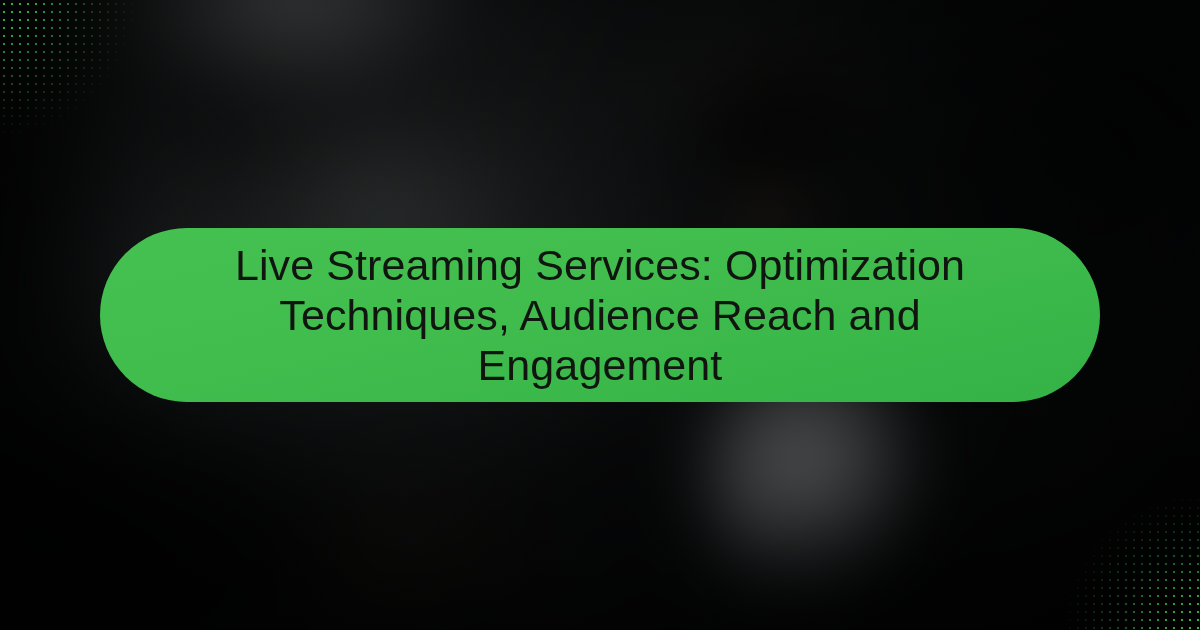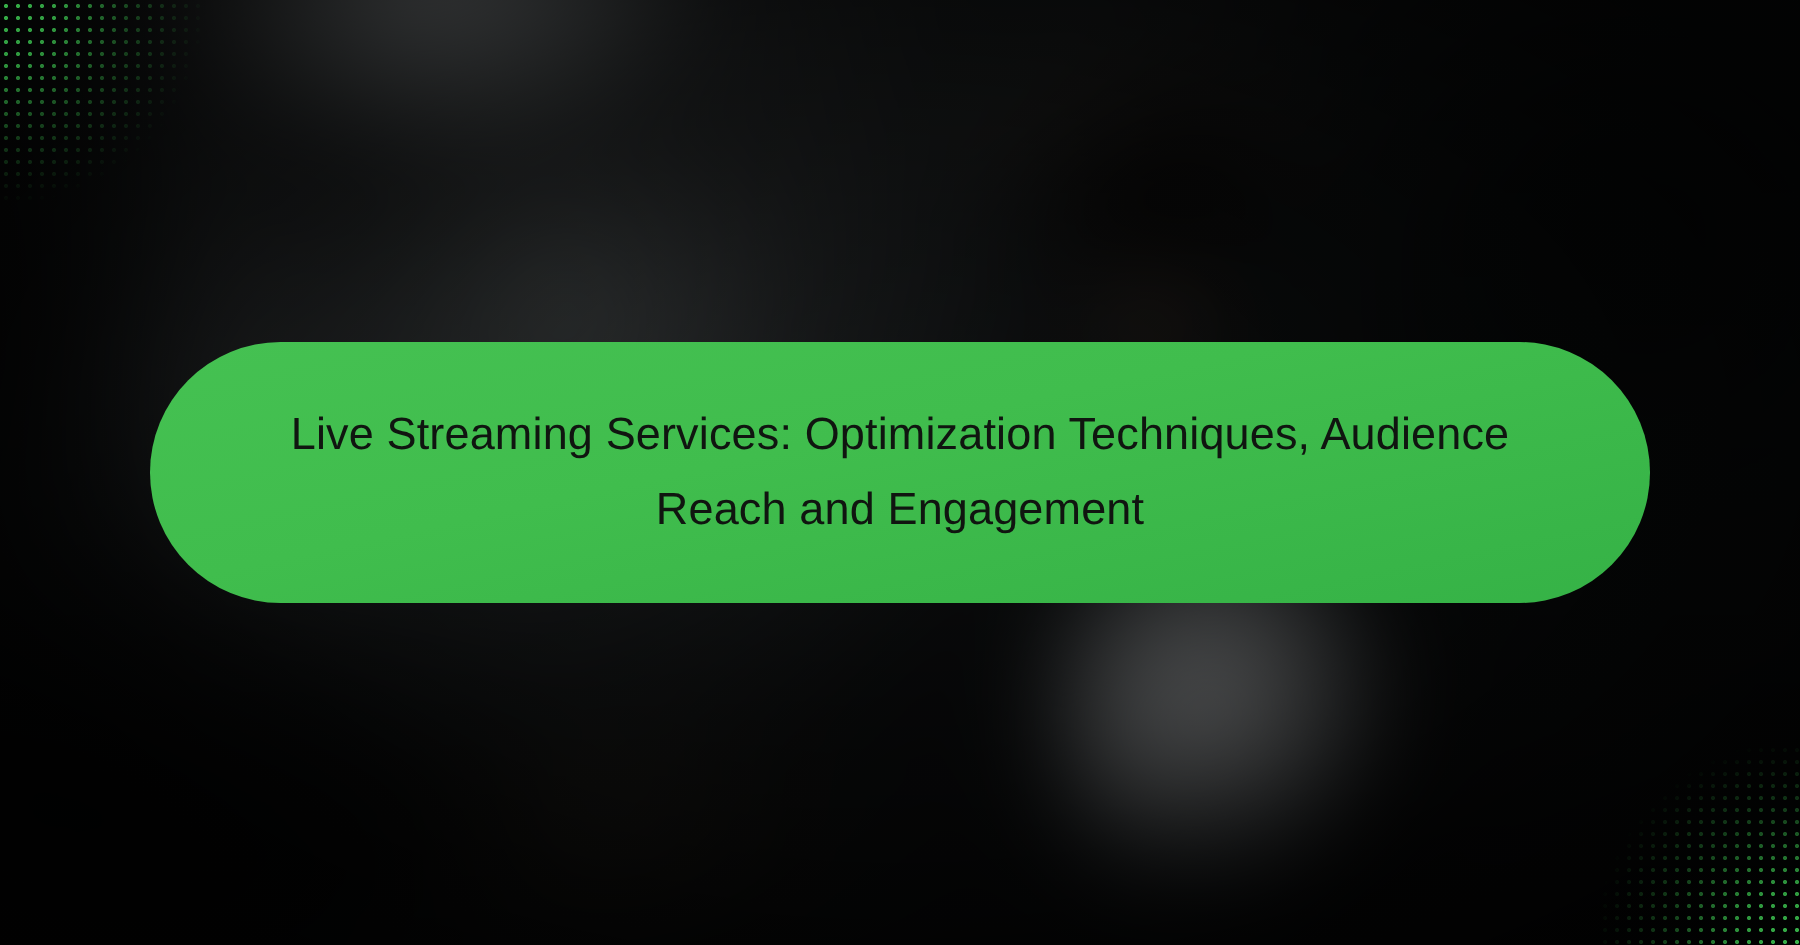--- a/index.html
+++ b/index.html
@@ -132,21 +132,21 @@
     background: linear-gradient(168deg, #45c152 0%, #40bd4d 42%, #35b246 100%);
     display: flex;
     align-items: center;
     justify-content: center;
     box-sizing: border-box;
     padding: 0 74px;
   }
   .title-text {
     margin: 0;
     color: #101510;
-    font-size: 30px;
+    font-size: 43px;
     line-height: 50px;
     font-weight: 400;
     text-align: center;
     letter-spacing: 0.1px;
     font-family: "Liberation Sans", sans-serif;
   }
 </style>
 </head>
 <body>
 

